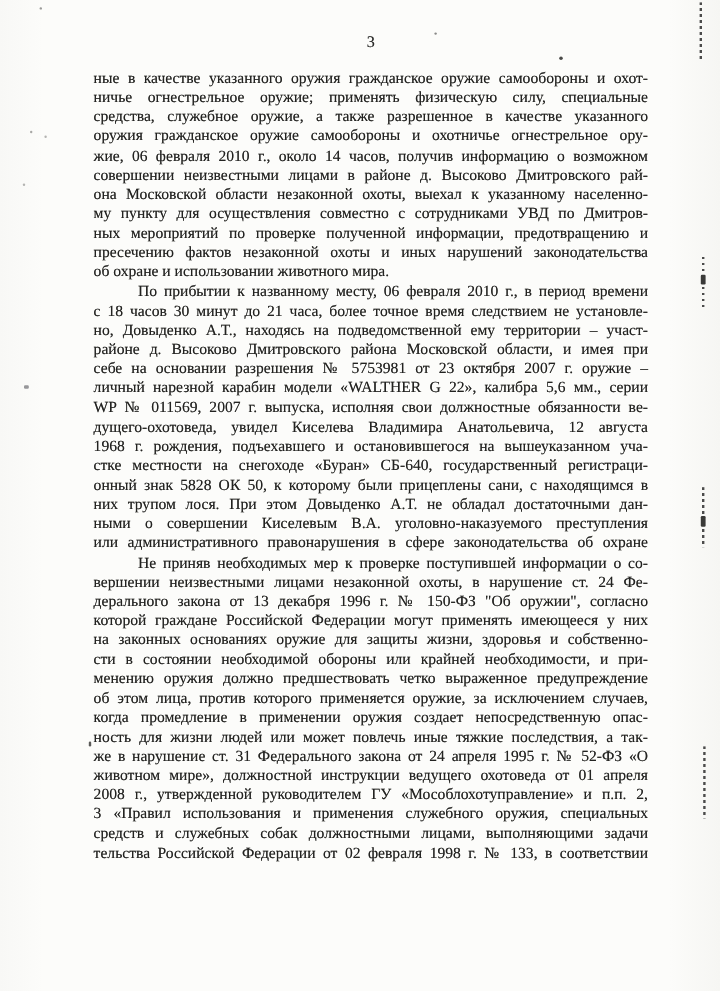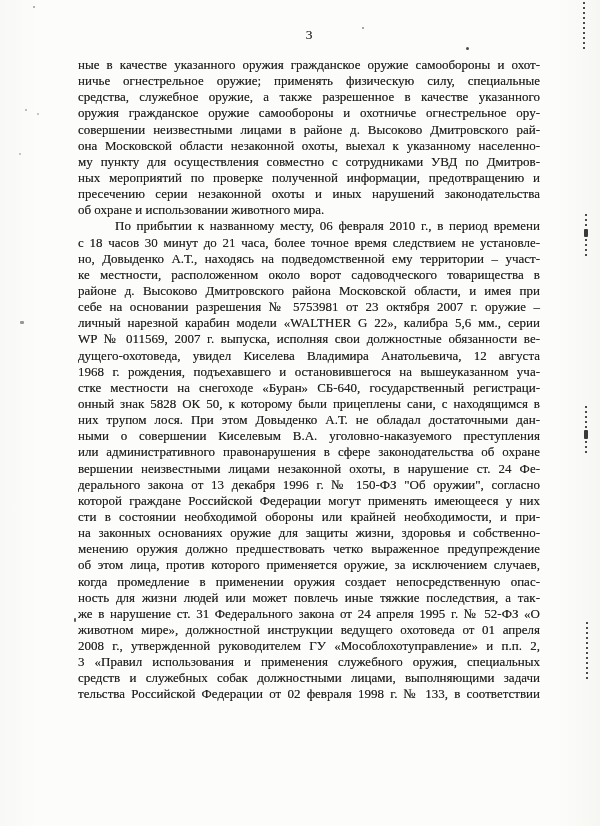--- a/index.html
+++ b/index.html
@@ -72,50 +72,51 @@
 <div class="page">
 
   <div class="page-number">3</div>
 
   <div class="doc-body">
       <div class="para">
         <div class="ln">ные в качестве указанного оружия гражданское оружие самообороны и охот-</div>
         <div class="ln">ничье огнестрельное оружие; применять физическую силу, специальные</div>
         <div class="ln">средства, служебное оружие, а также разрешенное в качестве указанного</div>
         <div class="ln">оружия гражданское оружие самообороны и охотничье огнестрельное ору-</div>
+        <div class="ln">жие, 06 февраля 2010 г., около 14 часов, получив информацию о возможном</div>
         <div class="ln">совершении неизвестными лицами в районе д. Высоково Дмитровского рай-</div>
         <div class="ln">она Московской области незаконной охоты, выехал к указанному населенно-</div>
         <div class="ln">му пункту для осуществления совместно с сотрудниками УВД по Дмитров-</div>
         <div class="ln">ных мероприятий по проверке полученной информации, предотвращению и</div>
-        <div class="ln">пресечению серии незаконной охоты и иных нарушений законодательства</div>
+        <div class="ln">пресечению фактов незаконной охоты и иных нарушений законодательства</div>
         <div class="ln ln-end">об охране и использовании животного мира.</div>
       </div>
       <div class="para">
         <div class="ln ln-indent">По прибытии к названному месту, 06 февраля 2010 г., в период времени</div>
         <div class="ln">с 18 часов 30 минут до 21 часа, более точное время следствием не установле-</div>
         <div class="ln">но, Довыденко А.Т., находясь на подведомственной ему территории – участ-</div>
-        <div class="ln">ке местности, расположенном около ворот садоводческого товарищества в</div>
         <div class="ln">районе д. Высоково Дмитровского района Московской области, и имея при</div>
         <div class="ln">себе на основании разрешения № 5753981 от 23 октября 2007 г. оружие –</div>
         <div class="ln">личный нарезной карабин модели «WALTHER G 22», калибра 5,6 мм., серии</div>
         <div class="ln">WP № 011569, 2007 г. выпуска, исполняя свои должностные обязанности ве-</div>
         <div class="ln">дущего-охотоведа, увидел Киселева Владимира Анатольевича, 12 августа</div>
         <div class="ln">1968 г. рождения, подъехавшего и остановившегося на вышеуказанном уча-</div>
         <div class="ln">стке местности на снегоходе «Буран» СБ-640, государственный регистраци-</div>
         <div class="ln">онный знак 5828 ОК 50, к которому были прицеплены сани, с находящимся в</div>
         <div class="ln">них трупом лося. При этом Довыденко А.Т. не обладал достаточными дан-</div>
         <div class="ln">ными о совершении Киселевым В.А. уголовно-наказуемого преступления</div>
         <div class="ln">или административного правонарушения в сфере законодательства об охране</div>
       </div>
       <div class="para">
+        <div class="ln ln-indent">Не приняв необходимых мер к проверке поступившей информации о со-</div>
         <div class="ln">вершении неизвестными лицами незаконной охоты, в нарушение ст. 24 Фе-</div>
         <div class="ln">дерального закона от 13 декабря 1996 г. № 150-ФЗ "Об оружии", согласно</div>
         <div class="ln">которой граждане Российской Федерации могут применять имеющееся у них</div>
+        <div class="ln">на законных основаниях оружие для защиты жизни, здоровья и собственно-</div>
         <div class="ln">сти в состоянии необходимой обороны или крайней необходимости, и при-</div>
-        <div class="ln">на законных основаниях оружие для защиты жизни, здоровья и собственно-</div>
         <div class="ln">менению оружия должно предшествовать четко выраженное предупреждение</div>
         <div class="ln">об этом лица, против которого применяется оружие, за исключением случаев,</div>
         <div class="ln">когда промедление в применении оружия создает непосредственную опас-</div>
         <div class="ln">ность для жизни людей или может повлечь иные тяжкие последствия, а так-</div>
         <div class="ln">же в нарушение ст. 31 Федерального закона от 24 апреля 1995 г. № 52-ФЗ «О</div>
         <div class="ln">животном мире», должностной инструкции ведущего охотоведа от 01 апреля</div>
         <div class="ln">2008 г., утвержденной руководителем ГУ «Мособлохотуправление» и п.п. 2,</div>
         <div class="ln">3 «Правил использования и применения служебного оружия, специальных</div>
         <div class="ln">средств и служебных собак должностными лицами, выполняющими задачи</div>
         <div class="ln">тельства Российской Федерации от 02 февраля 1998 г. № 133, в соответствии</div>

